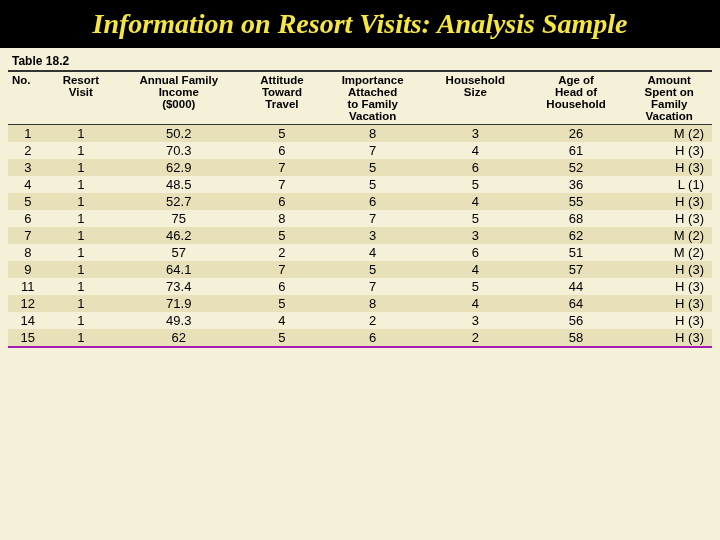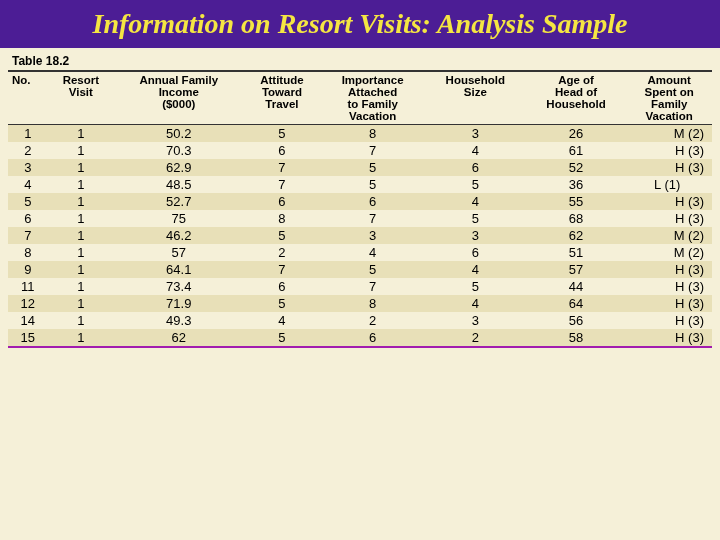--- a/index.html
+++ b/index.html
@@ -4,21 +4,21 @@
   <style>
     * { margin: 0; padding: 0; box-sizing: border-box; }
     body {
       width: 720px;
       height: 540px;
       background: #f5f0d8;
       font-family: Arial, sans-serif;
       overflow: hidden;
     }
     .title {
-      background: #4c1d95;
+      background: #000000;
       color: #f5e642;
       font-size: 28px;
       font-weight: bold;
       font-style: italic;
       text-align: center;
       padding: 8px 10px;
       font-family: 'Times New Roman', serif;
     }
     .table-container {
       padding: 4px 8px;
@@ -111,21 +111,21 @@
           <td style="text-align: right; padding-right: 8px;">H (3)</td>
         </tr>
         <tr>
           <td>4</td>
           <td>1</td>
           <td>48.5</td>
           <td>7</td>
           <td>5</td>
           <td>5</td>
           <td>36</td>
-          <td style="text-align: center; padding-right: 8px;">L (1)</td>
+          <td style="text-align: right; padding-right: 8px;">L (1)</td>
         </tr>
         <tr>
           <td>5</td>
           <td>1</td>
           <td>52.7</td>
           <td>6</td>
           <td>6</td>
           <td>4</td>
           <td>55</td>
           <td style="text-align: right; padding-right: 8px;">H (3)</td>

